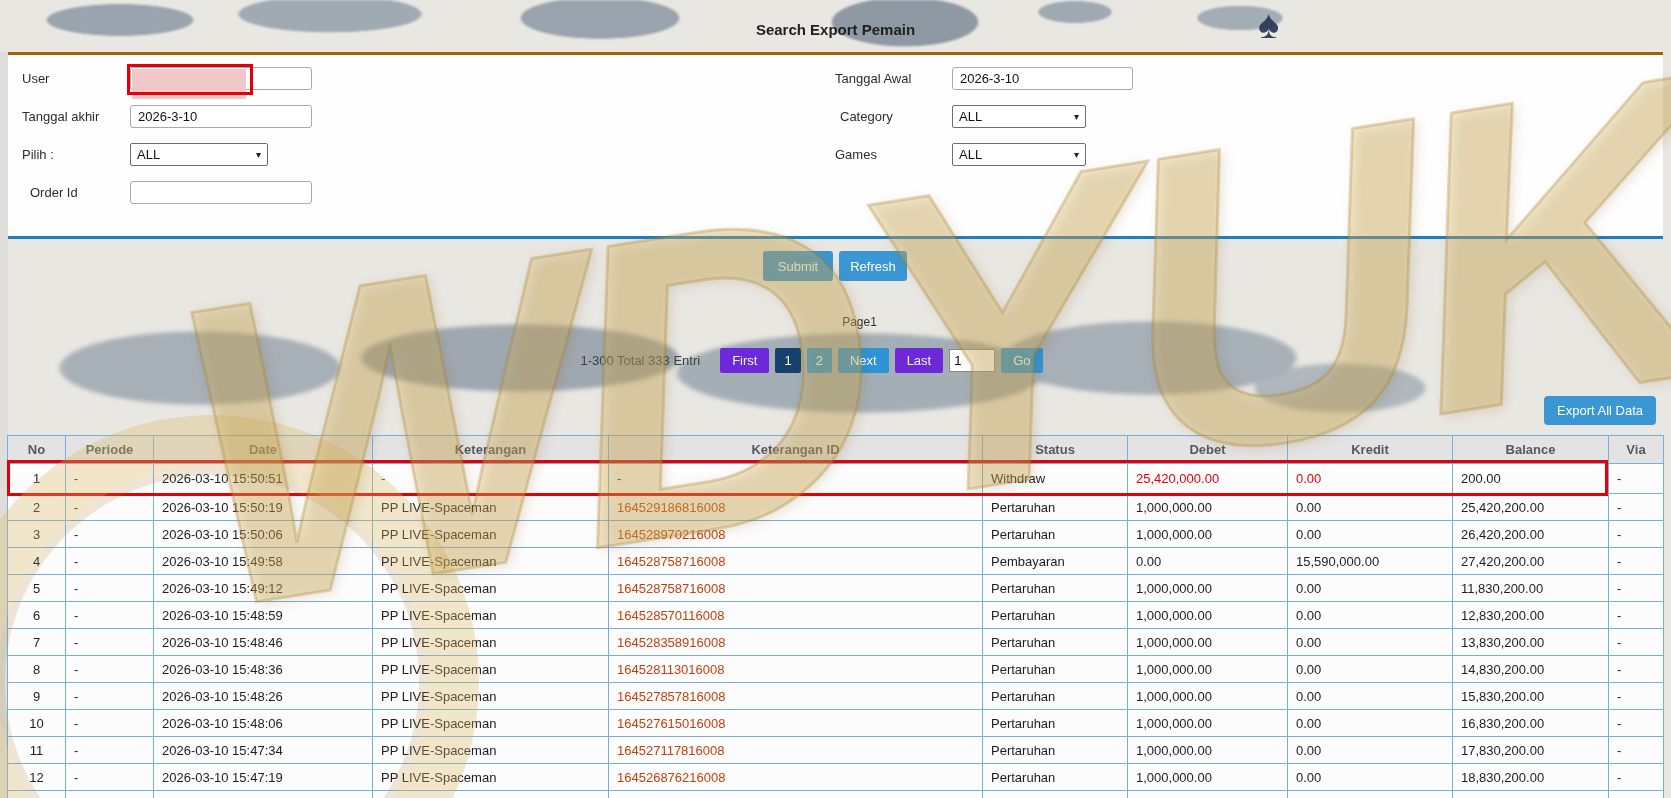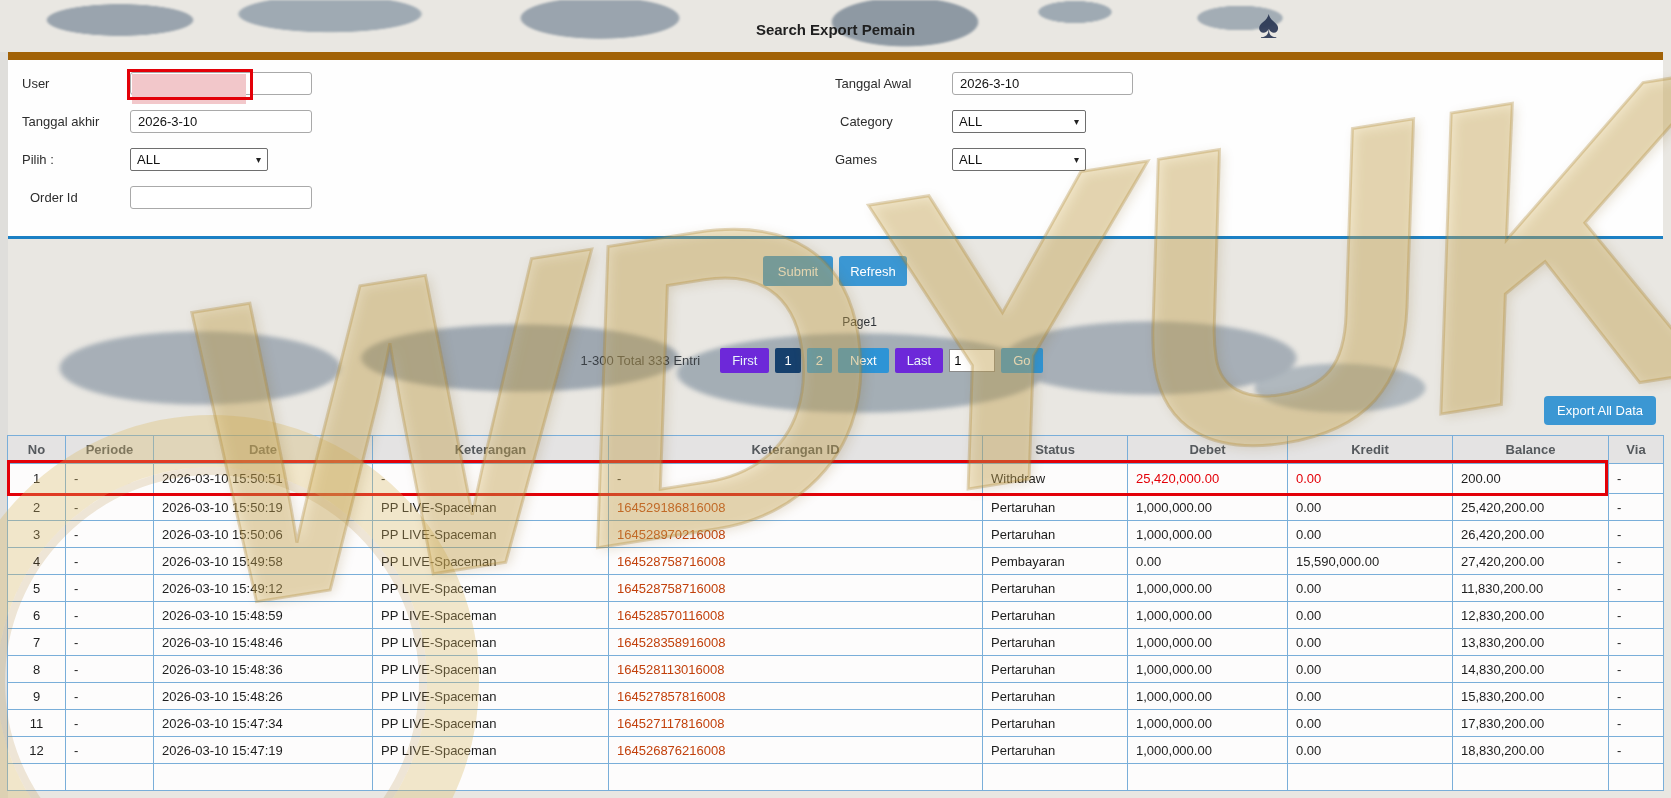--- a/index.html
+++ b/index.html
@@ -36,21 +36,21 @@
   .wm-circle{position:absolute;left:-55px;top:415px;width:430px;height:430px;border-radius:50%;
     border:52px solid rgba(219,184,96,.32);box-shadow:inset 0 0 0 8px rgba(170,128,44,.18);}
   .spade{position:absolute;left:1258px;top:2px;font-size:40px;color:rgba(41,54,84,.92);z-index:1;}
 
   
   .page-title{position:absolute;left:0;top:21px;width:1671px;text-align:center;
     font-size:15px;font-weight:bold;color:#1f1f1f;z-index:2;}
 
   
   .panel{position:absolute;left:8px;top:52px;width:1655px;height:187px;box-sizing:border-box;
-    background:rgba(255,255,255,.95);border-top:8px solid #a16207;border-bottom:3px solid #1b80c4;z-index:1;}
+    background:rgba(255,255,255,.95);border-top:3px solid #a16207;border-bottom:3px solid #1b80c4;z-index:1;}
   .f-label{position:absolute;font-size:13px;color:#2d2d2d;height:23px;line-height:23px;}
   .f-input{position:absolute;height:23px;box-sizing:border-box;border:1px solid #a9a9a9;border-radius:3px;
     background:#fff;font-size:13px;font-family:"Liberation Sans",sans-serif;padding:0 7px;color:#111;}
   .f-select{position:absolute;height:23px;box-sizing:border-box;border:1px solid #6e6e6e;border-radius:2px;
     background:#fff;font-size:13px;color:#111;display:flex;align-items:center;padding:8px 6px;cursor:default;}
   .f-select .caret{margin-left:auto;font-size:10px;color:#222;}
   .redact-pink{position:absolute;left:124px;top:14px;width:114px;height:30px;background:#f2c7ca;z-index:3;}
   .redact-red{position:absolute;left:119px;top:9px;width:126px;height:31px;box-sizing:border-box;
     border:3px solid #e30008;z-index:4;}
   .btn{display:inline-block;box-sizing:border-box;border:none;border-radius:3px;background:#3b97d3;
@@ -278,20 +278,32 @@
           <td>2026-03-10 15:48:26</td>
           <td>PP LIVE-Spaceman</td>
           <td class="link">164527857816008</td>
           <td>Pertaruhan</td>
           <td>1,000,000.00</td>
           <td>0.00</td>
           <td>15,830,200.00</td>
           <td>-</td>
         </tr>
         <tr>
+          <td class="c-no">10</td>
+          <td>-</td>
+          <td>2026-03-10 15:48:06</td>
+          <td>PP LIVE-Spaceman</td>
+          <td class="link">164527615016008</td>
+          <td>Pertaruhan</td>
+          <td>1,000,000.00</td>
+          <td>0.00</td>
+          <td>16,830,200.00</td>
+          <td>-</td>
+        </tr>
+        <tr>
           <td class="c-no">11</td>
           <td>-</td>
           <td>2026-03-10 15:47:34</td>
           <td>PP LIVE-Spaceman</td>
           <td class="link">164527117816008</td>
           <td>Pertaruhan</td>
           <td>1,000,000.00</td>
           <td>0.00</td>
           <td>17,830,200.00</td>
           <td>-</td>

